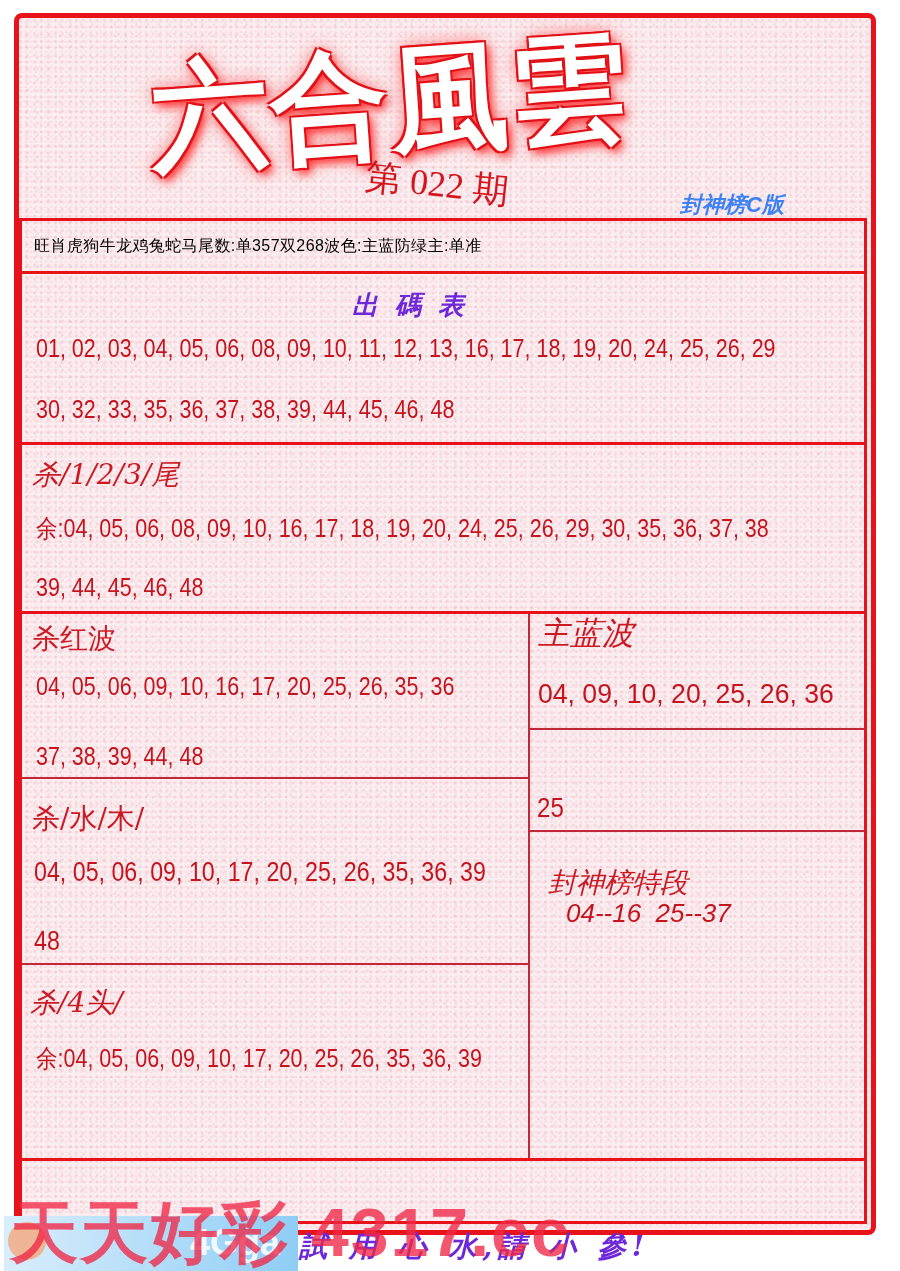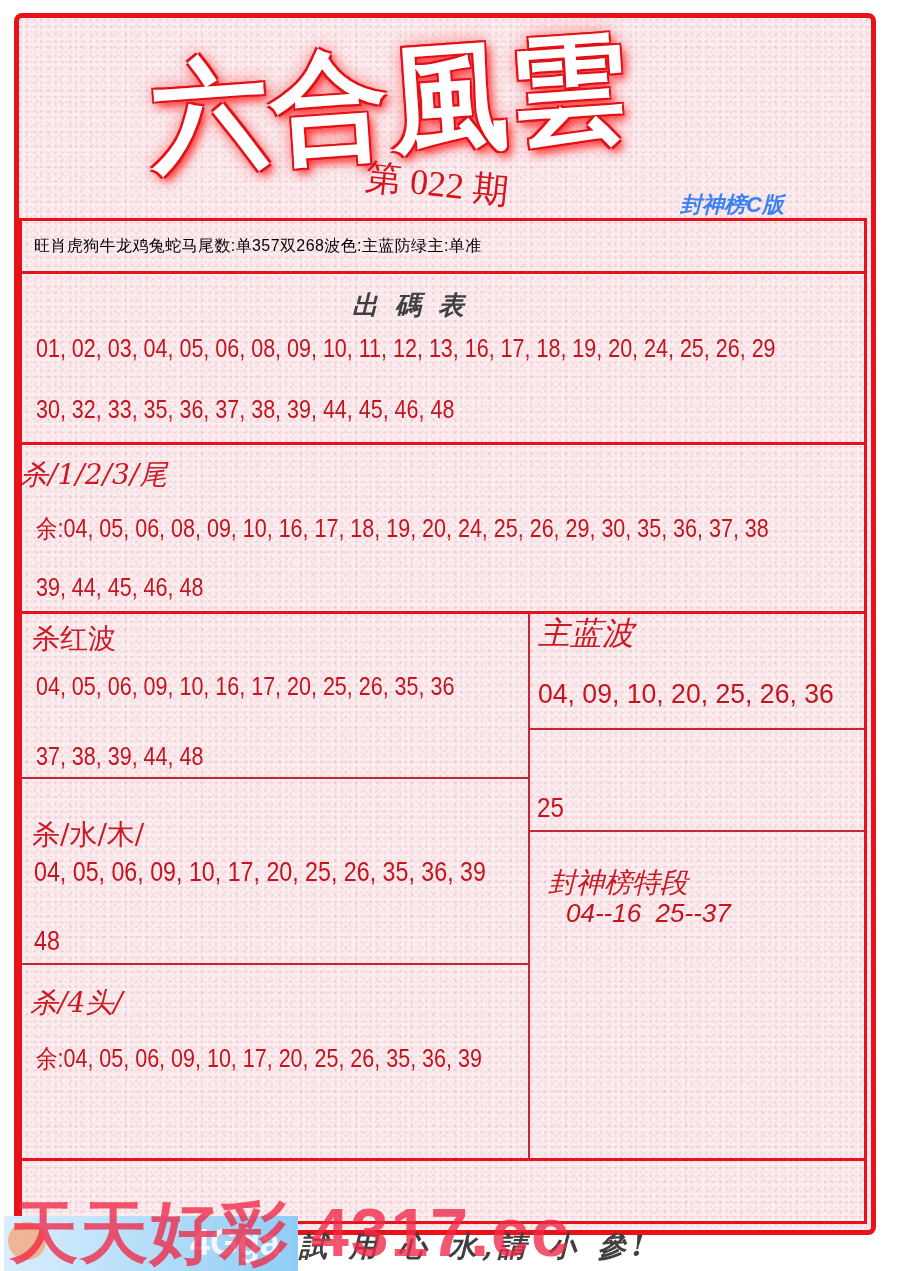--- a/index.html
+++ b/index.html
@@ -16,21 +16,21 @@
   .thin{position:absolute;background:#c0283a;}
   .title{position:absolute;left:150px;top:24px;font-family:"DejaVu Serif",serif;font-weight:bold;font-size:118px;
     color:#ffffff;letter-spacing:2px;transform:rotate(-4deg);
     text-shadow:0 0 2px #d00,2px 2px 0 #e3141c,-2px -2px 0 #e3141c,2px -2px 0 #e3141c,-2px 2px 0 #e3141c,4px 6px 8px #ff3a3a,0 0 18px #ff5a5a;}
   .issue{position:absolute;left:365px;top:160px;font-family:"Liberation Serif",serif;font-size:36px;color:#d4151d;transform:rotate(6deg);}
   .edition{position:absolute;left:680px;top:190px;font-size:22px;font-weight:bold;font-style:italic;color:#3b82f6;}
   .row1{position:absolute;left:34px;top:236px;font-size:16px;color:#000000;letter-spacing:0.4px;white-space:nowrap;}
   .sectitle{position:absolute;font-family:"DejaVu Serif",serif;color:#cc1a24;}
   .nums{position:absolute;font-family:"Liberation Sans Narrow","Liberation Sans",sans-serif;color:#c4141e;font-size:25px;white-space:nowrap;transform-origin:left top;}
   .cx{transform:scaleX(0.86);}
-  .calli{position:absolute;font-family:"DejaVu Serif",serif;font-weight:bold;font-style:italic;color:#404040;}
+  .calli{position:absolute;font-family:"DejaVu Serif",serif;font-weight:bold;font-style:italic;color:#6d28d9;}
   .wm{position:absolute;left:4px;top:1216px;width:294px;height:55px;background:linear-gradient(90deg,#d9eefc,#8fcdf5);}
   .wm-circle{position:absolute;left:8px;top:1222px;width:38px;height:38px;border-radius:50%;background:#f4a87a;opacity:0.8;}
   .wm-sub{position:absolute;left:70px;top:1222px;font-size:36px;color:rgba(255,255,255,0.85);font-weight:bold;margin-left:40px;}
   .wm-text{position:absolute;left:10px;top:1188px;font-size:68px;font-weight:bold;color:rgba(240,40,70,0.78);letter-spacing:2px;white-space:nowrap;}
 </style>
 </head>
 <body>
 
 <div class="frame"></div>
 
@@ -40,36 +40,36 @@
 
 <div class="box" style="left:19px;top:218px;width:848px;height:56px;"></div>
 <div class="row1">旺肖虎狗牛龙鸡兔蛇马尾数:单357双268波色:主蓝防绿主:单准</div>
 
 <div class="box" style="left:19px;top:271px;width:848px;height:174px;"></div>
 <div class="calli" style="left:352px;top:288px;font-size:26px;letter-spacing:4px;">出 碼 表</div>
 <div class="nums cx" style="left:36px;top:334px;">01, 02, 03, 04, 05, 06, 08, 09, 10, 11, 12, 13, 16, 17, 18, 19, 20, 24, 25, 26, 29</div>
 <div class="nums cx" style="left:36px;top:395px;">30, 32, 33, 35, 36, 37, 38, 39, 44, 45, 46, 48</div>
 
 <div class="box" style="left:19px;top:442px;width:848px;height:172px;"></div>
-<div class="sectitle" style="left:20px;top:456px;font-size:28px;font-style:italic;">杀/1/2/3/尾</div>
+<div class="sectitle" style="left:32px;top:456px;font-size:28px;font-style:italic;">杀/1/2/3/尾</div>
 <div class="nums cx" style="left:36px;top:512px;">余:04, 05, 06, 08, 09, 10, 16, 17, 18, 19, 20, 24, 25, 26, 29, 30, 35, 36, 37, 38</div>
 <div class="nums cx" style="left:36px;top:573px;">39, 44, 45, 46, 48</div>
 
 <div class="box" style="left:19px;top:611px;width:848px;height:550px;"></div>
 <div class="thin" style="left:528px;top:614px;width:2px;height:545px;"></div>
 <div class="thin" style="left:22px;top:777px;width:506px;height:2px;"></div>
 <div class="thin" style="left:22px;top:963px;width:506px;height:2px;"></div>
 <div class="thin" style="left:530px;top:728px;width:334px;height:2px;"></div>
 <div class="thin" style="left:530px;top:830px;width:334px;height:2px;"></div>
 
 <div class="sectitle" style="left:32px;top:620px;font-size:28px;font-family:Liberation Mono, monospace;">杀红波</div>
 <div class="nums cx" style="left:36px;top:672px;">04, 05, 06, 09, 10, 16, 17, 20, 25, 26, 35, 36</div>
 <div class="nums cx" style="left:36px;top:742px;">37, 38, 39, 44, 48</div>
 
-<div class="sectitle" style="left:32px;top:800px;font-size:28px;margin-top:16px;">杀/水/木/</div>
+<div class="sectitle" style="left:32px;top:800px;font-size:28px;">杀/水/木/</div>
 <div class="nums cx" style="left:34px;top:857px;font-size:27px;">04, 05, 06, 09, 10, 17, 20, 25, 26, 35, 36, 39</div>
 <div class="nums cx" style="left:34px;top:926px;font-size:27px;">48</div>
 
 <div class="sectitle" style="left:30px;top:984px;font-size:28px;font-style:italic;">杀/4头/</div>
 <div class="nums cx" style="left:36px;top:1042px;">余:04, 05, 06, 09, 10, 17, 20, 25, 26, 35, 36, 39</div>
 
 <div class="sectitle" style="left:538px;top:612px;font-size:32px;font-style:italic;">主蓝波</div>
 <div class="nums" style="left:538px;top:678px;font-size:28px;transform:scaleX(0.95);">04, 09, 10, 20, 25, 26, 36</div>
 
 <div class="nums cx" style="left:537px;top:792px;font-size:28px;">25</div>

